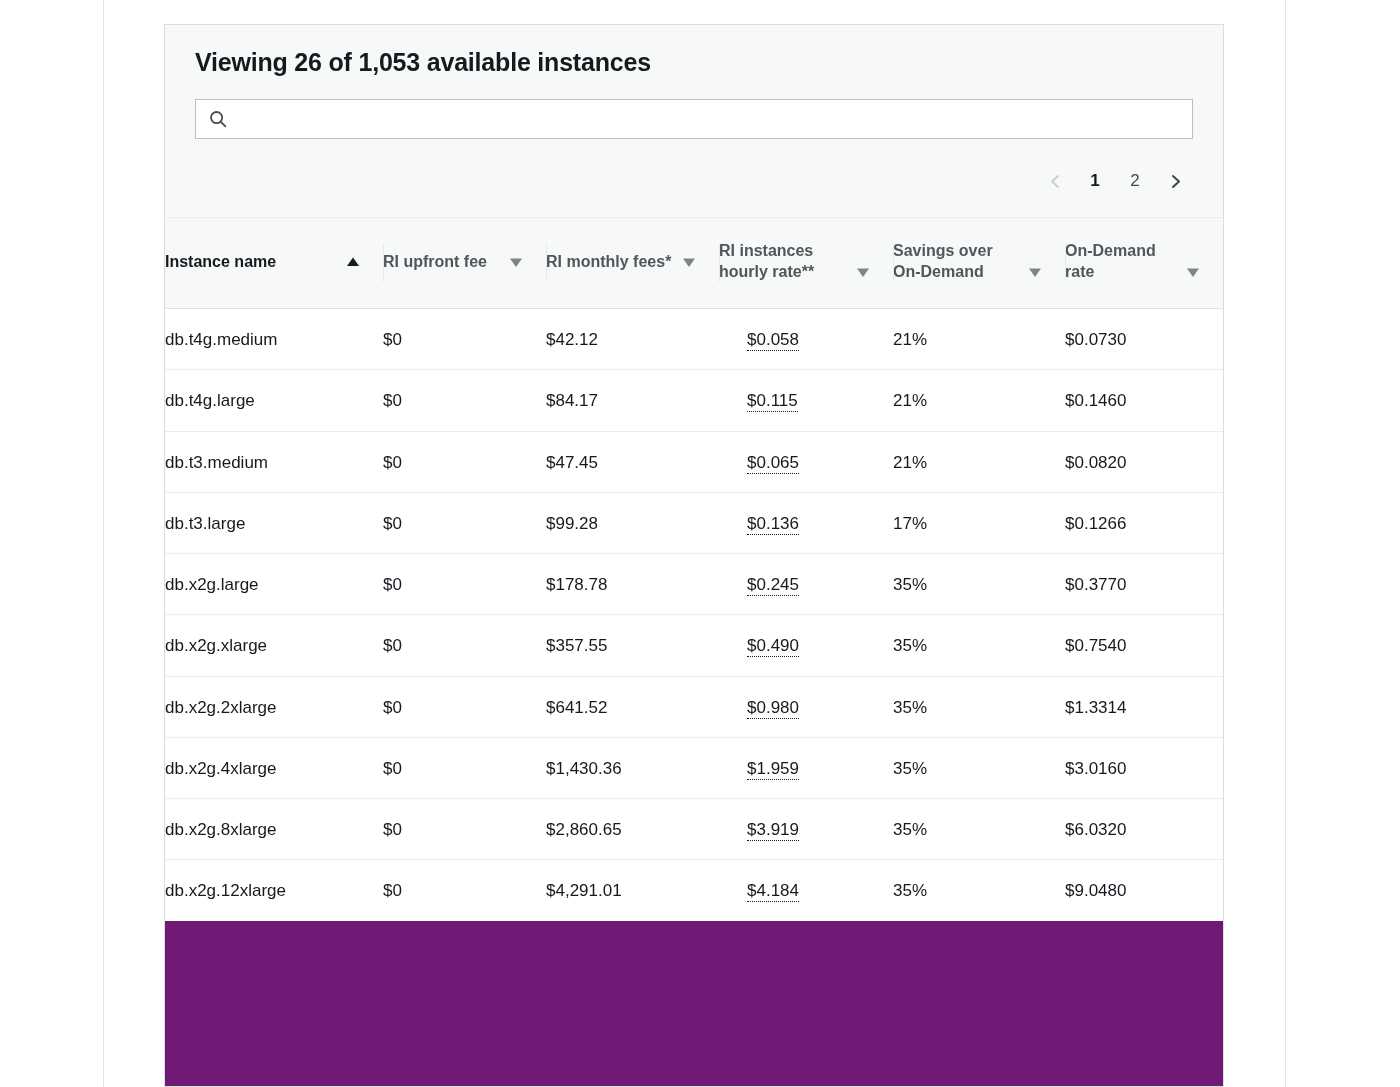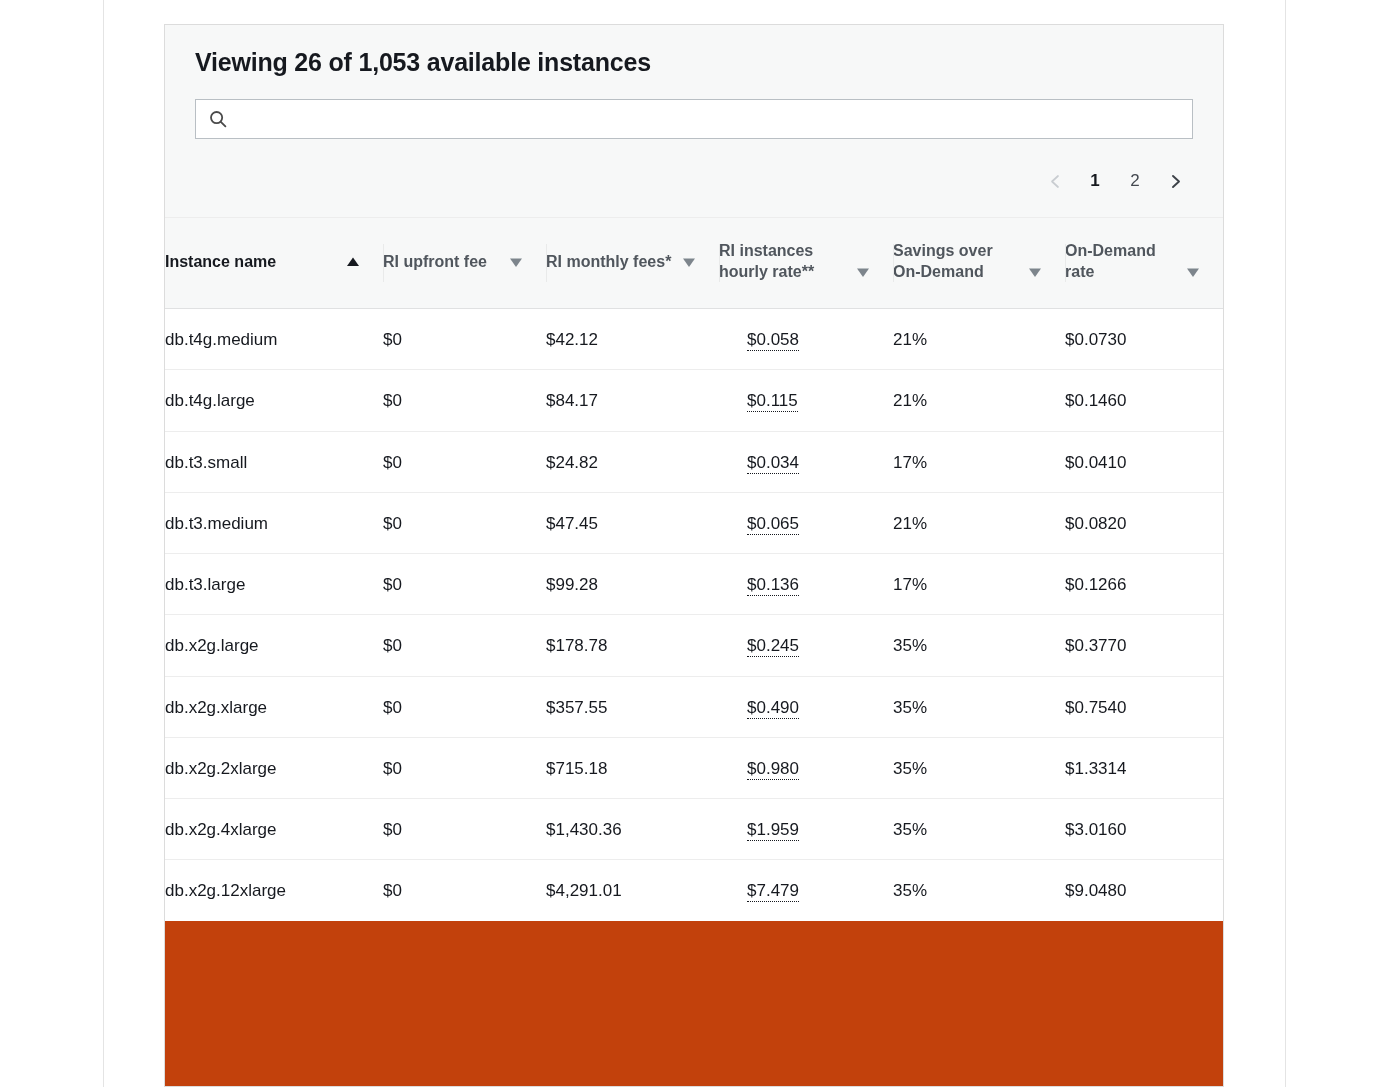--- a/index.html
+++ b/index.html
@@ -28,21 +28,21 @@
     box-sizing: border-box;
   }
 
   
   .card {
     position: absolute;
     left: 164px;
     top: 24px;
     width: 1060px;
     min-height: 1063px;
-    background: #c2410c;
+    background: #701a75;
     border: 1px solid #dcdcdc;
     box-sizing: border-box;
   }
 
   .card-header {
     background: #f7f8f8;
     padding: 22px 30px 0 30px;
     border-bottom: 1px solid #ededed;
   }
 
@@ -330,28 +330,20 @@
         </tr>
         <tr>
           <td class="cell-pad">db.t4g.large</td>
           <td class="cell-pad">$0</td>
           <td class="cell-pad">$84.17</td>
           <td class="cell-pad"><span class="dotted">$0.115</span></td>
           <td class="cell-pad">21%</td>
           <td class="cell-pad">$0.1460</td>
         </tr>
         <tr>
-          <td class="cell-pad">db.t3.small</td>
-          <td class="cell-pad">$0</td>
-          <td class="cell-pad">$24.82</td>
-          <td class="cell-pad"><span class="dotted">$0.034</span></td>
-          <td class="cell-pad">17%</td>
-          <td class="cell-pad">$0.0410</td>
-        </tr>
-        <tr>
           <td class="cell-pad">db.t3.medium</td>
           <td class="cell-pad">$0</td>
           <td class="cell-pad">$47.45</td>
           <td class="cell-pad"><span class="dotted">$0.065</span></td>
           <td class="cell-pad">21%</td>
           <td class="cell-pad">$0.0820</td>
         </tr>
         <tr>
           <td class="cell-pad">db.t3.large</td>
           <td class="cell-pad">$0</td>
@@ -372,37 +364,45 @@
           <td class="cell-pad">db.x2g.xlarge</td>
           <td class="cell-pad">$0</td>
           <td class="cell-pad">$357.55</td>
           <td class="cell-pad"><span class="dotted">$0.490</span></td>
           <td class="cell-pad">35%</td>
           <td class="cell-pad">$0.7540</td>
         </tr>
         <tr>
           <td class="cell-pad">db.x2g.2xlarge</td>
           <td class="cell-pad">$0</td>
-          <td class="cell-pad">$715.18</td>
+          <td class="cell-pad">$641.52</td>
           <td class="cell-pad"><span class="dotted">$0.980</span></td>
           <td class="cell-pad">35%</td>
           <td class="cell-pad">$1.3314</td>
         </tr>
         <tr>
           <td class="cell-pad">db.x2g.4xlarge</td>
           <td class="cell-pad">$0</td>
           <td class="cell-pad">$1,430.36</td>
           <td class="cell-pad"><span class="dotted">$1.959</span></td>
           <td class="cell-pad">35%</td>
           <td class="cell-pad">$3.0160</td>
         </tr>
         <tr>
+          <td class="cell-pad">db.x2g.8xlarge</td>
+          <td class="cell-pad">$0</td>
+          <td class="cell-pad">$2,860.65</td>
+          <td class="cell-pad"><span class="dotted">$3.919</span></td>
+          <td class="cell-pad">35%</td>
+          <td class="cell-pad">$6.0320</td>
+        </tr>
+        <tr>
           <td class="cell-pad">db.x2g.12xlarge</td>
           <td class="cell-pad">$0</td>
           <td class="cell-pad">$4,291.01</td>
-          <td class="cell-pad"><span class="dotted">$7.479</span></td>
+          <td class="cell-pad"><span class="dotted">$4.184</span></td>
           <td class="cell-pad">35%</td>
           <td class="cell-pad">$9.0480</td>
         </tr>
       </tbody>
   </table>
 
 </div>
 
 </body></html>

